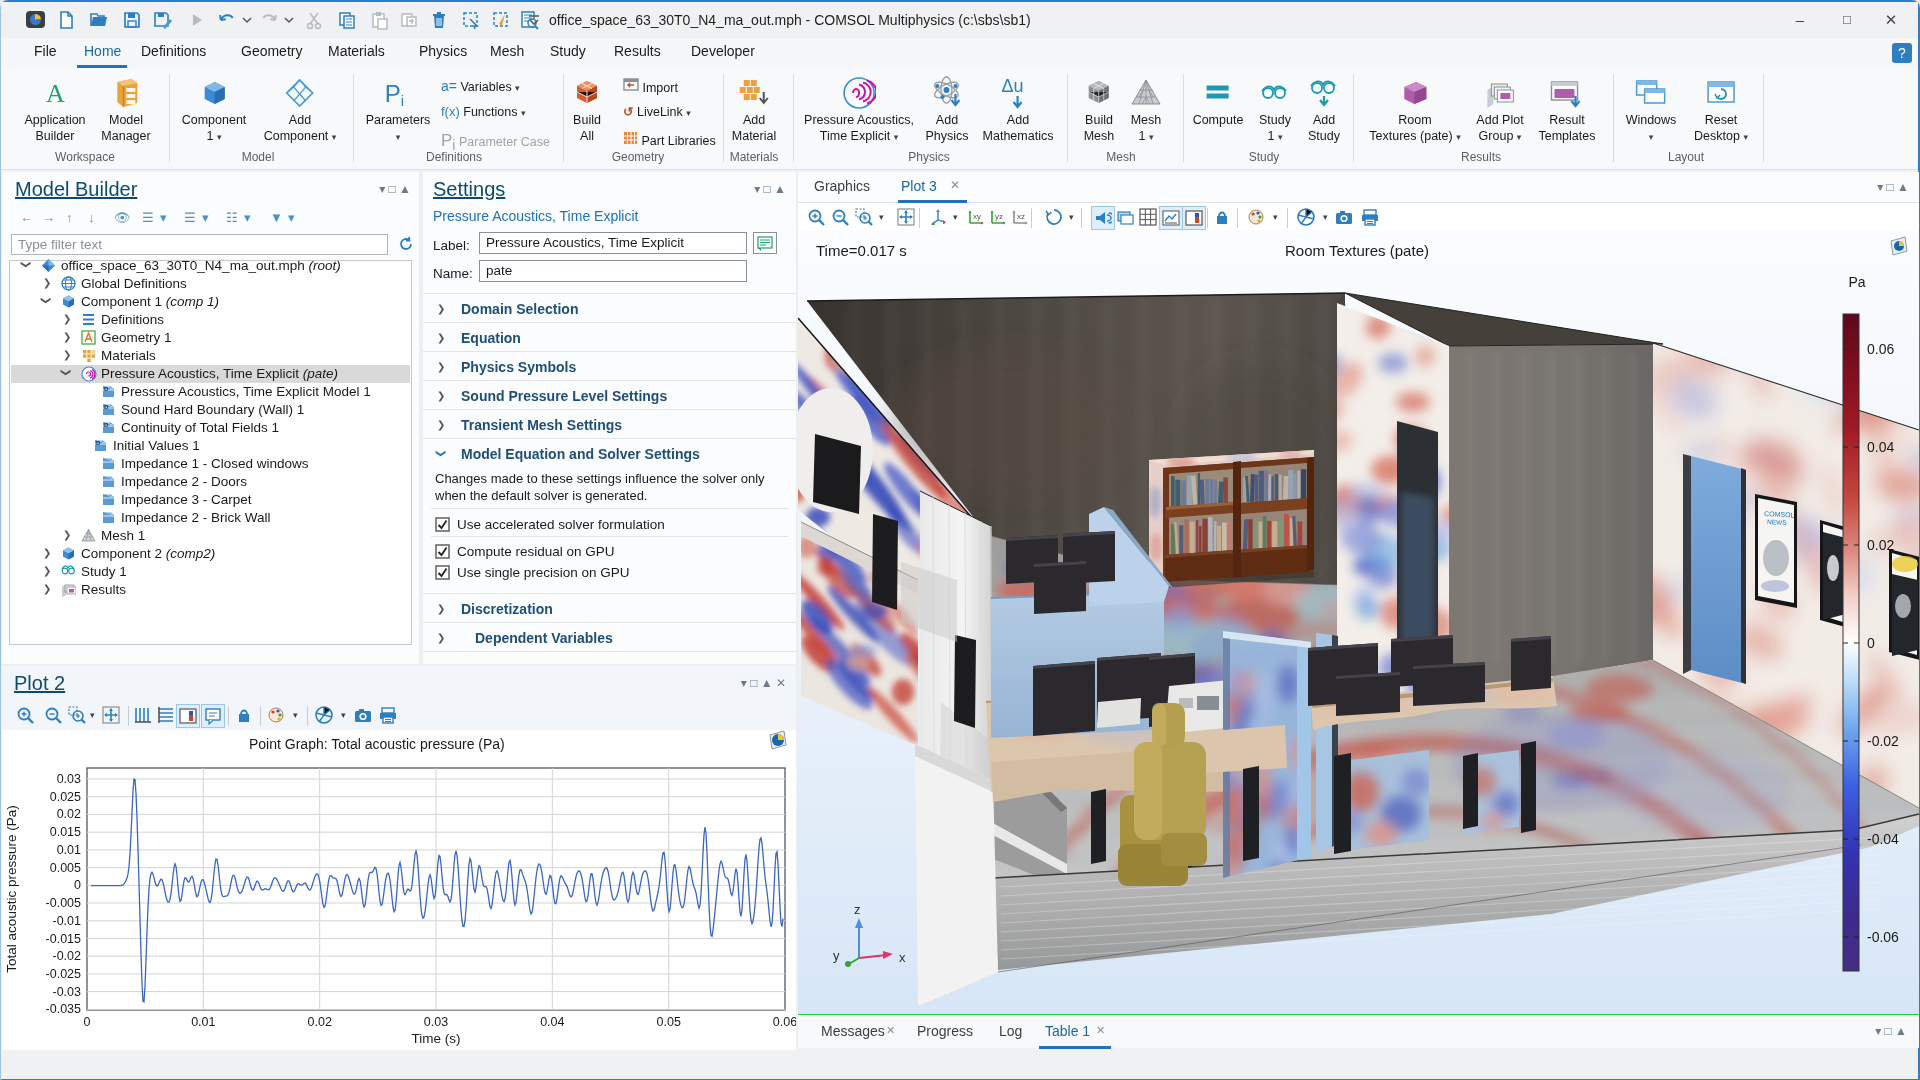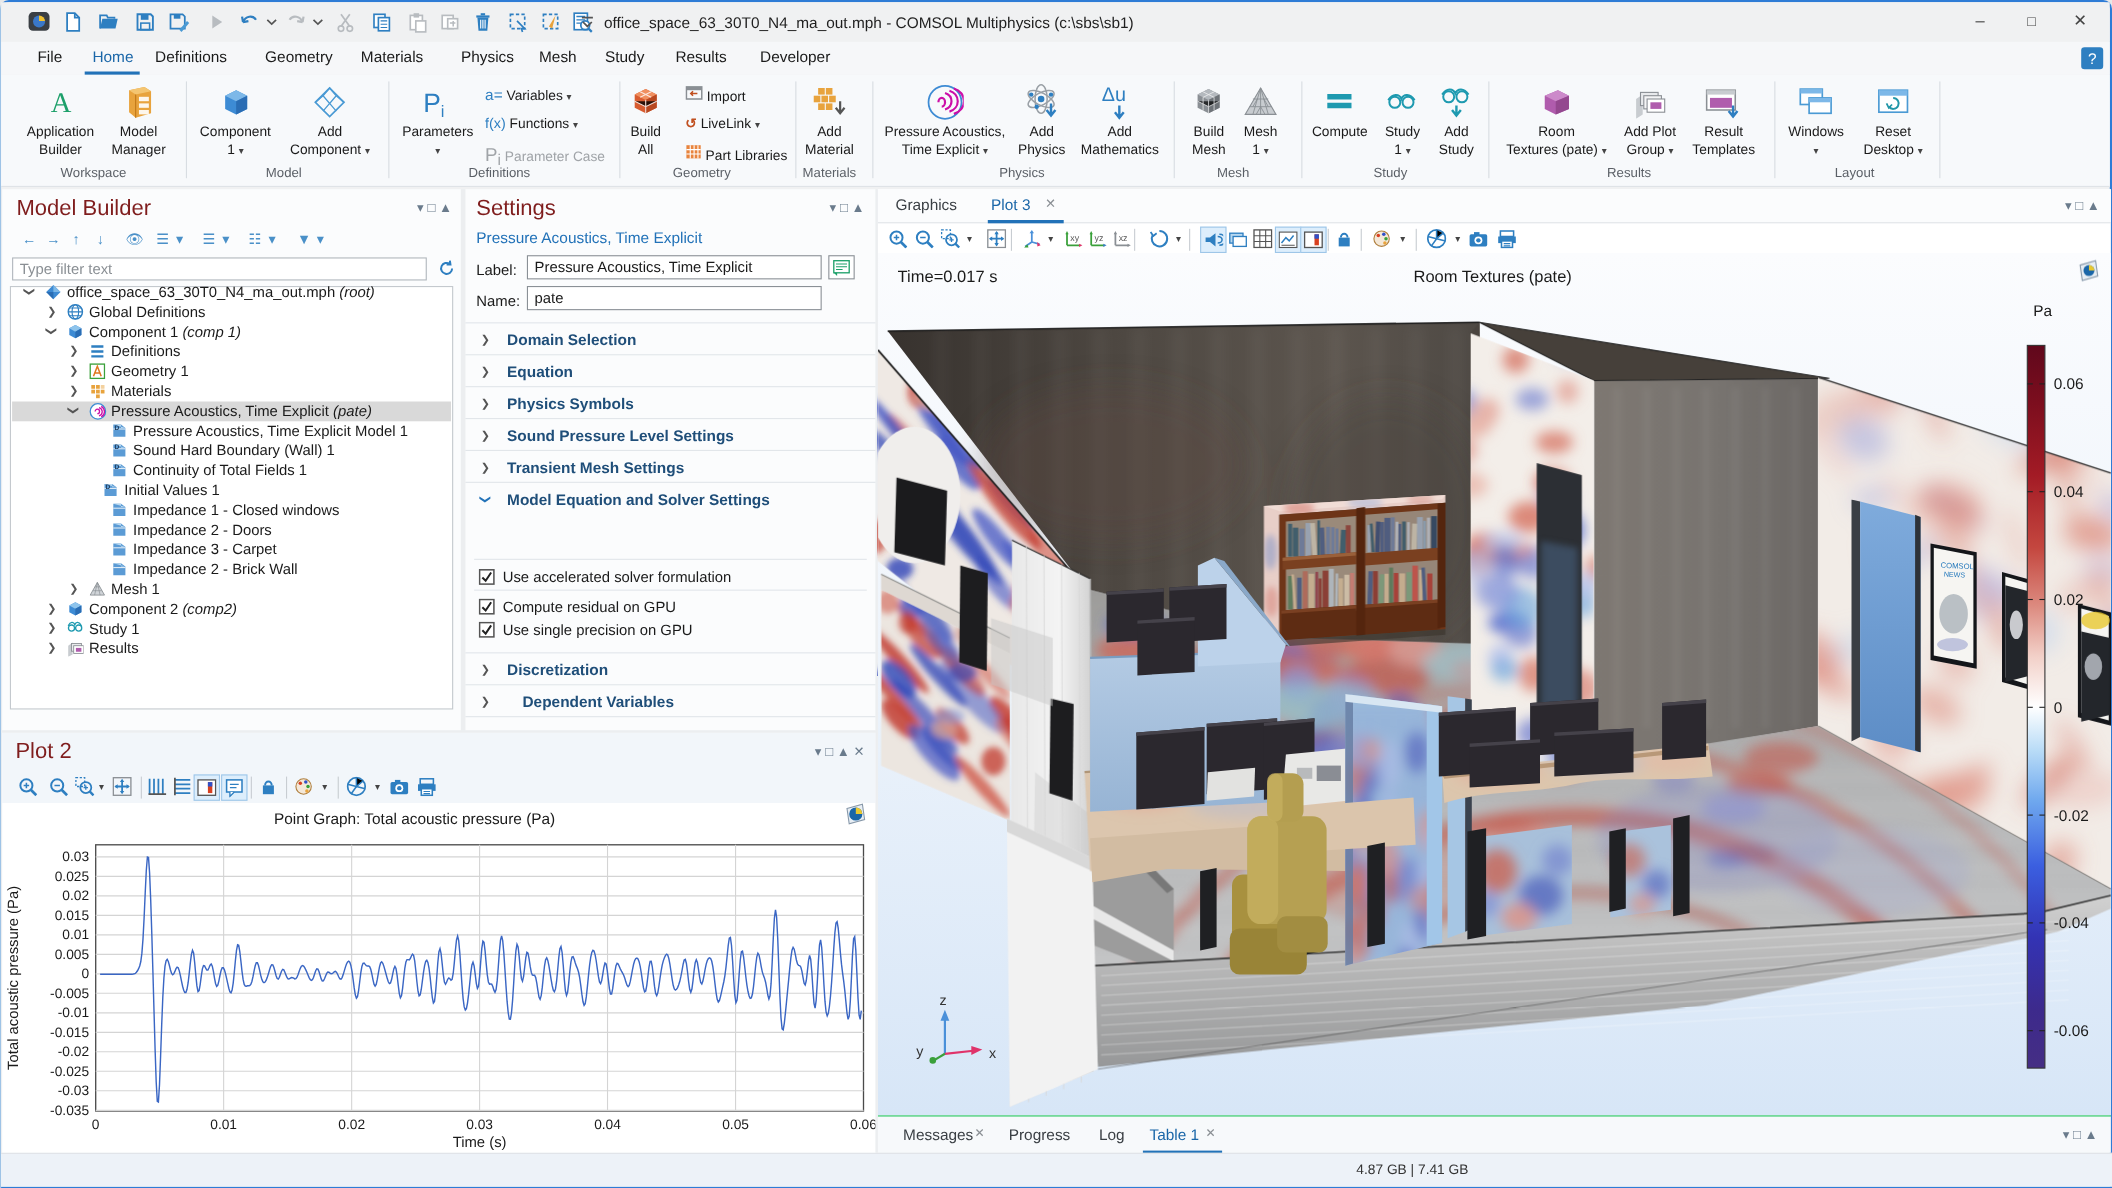--- a/index.html
+++ b/index.html
@@ -7,21 +7,21 @@
 .title-text{position:absolute;left:548px;top:10px;font-size:14px;color:#1f1f1f;}
 .winbtn{position:absolute;top:0;height:36px;width:46px;color:#444;font-size:15px;text-align:center;line-height:36px;}
 .menurow{position:absolute;left:0;top:36px;width:100%;height:30px;background:#f6f7f9;}
 .menurow span{position:absolute;top:5px;font-size:14px;color:#1a1a1a;}
 .ribbon{position:absolute;left:0;top:66px;width:100%;height:102px;background:#f7f9fb;border-bottom:1px solid #dfe3e7;}
 .rsep{position:absolute;top:6px;width:1px;height:88px;background:#d8dde2;}
 .rlabel{position:absolute;top:82px;font-size:12px;color:#5a5f66;text-align:center;transform:translateX(-50%);}
 .rbig{position:absolute;top:8px;text-align:center;font-size:12.5px;color:#1a1a1a;line-height:16px;transform:translateX(-50%);}
 .rbig .ric{height:34px;display:flex;align-items:center;justify-content:center;margin-bottom:2px;}
 .rsmall{position:absolute;font-size:12.5px;color:#1a1a1a;white-space:nowrap;}
-.panel-title{font-size:20px;color:#7f1d1d;}
+.panel-title{font-size:20px;color:#0c4a6e;text-decoration:underline;}
 .mb{position:absolute;left:1px;top:170px;width:417px;height:492px;background:#fbfcfd;}
 .set{position:absolute;left:422px;top:170px;width:373px;height:492px;background:#fbfcfd;}
 .p2{position:absolute;left:1px;top:664px;width:794px;height:384px;background:#fff;}
 .gfx{position:absolute;left:797px;top:170px;width:1121px;height:842px;background:#fff;}
 .btabs{position:absolute;left:797px;top:1012px;width:1121px;height:34px;background:#f7f9fb;border-top:1px solid #22c55e;}
 .statusbar{position:absolute;left:0;top:1046px;width:1920px;height:31px;background:#edf2f8;border-top:1px solid #dfe3e7;font-size:12.5px;color:#333;}
 .sb-bottom{position:absolute;left:0;top:1077px;width:1920px;height:3px;background:#2e7cd6;}
 .gap-v{position:absolute;background:#eceef0;}
 .treerow{position:absolute;height:18px;font-size:13.5px;color:#1a1a1a;white-space:nowrap;}
 .sec{position:absolute;font-size:14px;font-weight:bold;color:#1f4e79;}
@@ -551,20 +551,21 @@
       <div class="hline" style="left:0px;top:266px;width:373px;"></div>
       <span style="position:absolute;left:14px;top:276px;color:#2272b8;font-size:10px;display:inline-block;transform:rotate(90deg);">❯</span>
       <div class="sec" style="left:38px;top:274px;">Model Equation and Solver Settings</div>
       <div class="hline" style="left:0px;top:421px;width:373px;"></div>
       <span style="position:absolute;left:14px;top:431px;color:#555;font-size:10px;display:inline-block;">❯</span>
       <div class="sec" style="left:38px;top:429px;">Discretization</div>
       <div class="hline" style="left:0px;top:450px;width:373px;"></div>
       <span style="position:absolute;left:14px;top:460px;color:#555;font-size:10px;display:inline-block;">❯</span>
       <div class="sec" style="left:52px;top:458px;">Dependent Variables</div>
       <div class="hline" style="left:0px;top:479px;width:373px;"></div>
+      <div style="position:absolute;left:12px;top:298px;width:350px;font-size:13px;color:#1a1a1a;line-height:17px;">Changes made to these settings influence the solver only when the default solver is generated.</div>
       <div class="hline" style="left:8px;top:336px;width:357px;"></div>
       <div class="hline" style="left:8px;top:364px;width:357px;"></div>
       <div style="position:absolute;left:12px;top:345px;"><svg width="15" height="15" viewBox="0 0 15 15">
           <rect x="1" y="1" width="13" height="13" fill="#fff" stroke="#555" stroke-width="1.4"></rect>
           <path d="M3.5,8 L6.5,11 L11.5,3.5" fill="none" stroke="#222" stroke-width="1.8"></path>
         </svg></div>
       <div style="position:absolute;left:34px;top:345px;font-size:13.5px;color:#1a1a1a;">Use accelerated solver formulation</div>
       <div style="position:absolute;left:12px;top:372px;"><svg width="15" height="15" viewBox="0 0 15 15">
           <rect x="1" y="1" width="13" height="13" fill="#fff" stroke="#555" stroke-width="1.4"></rect>
           <path d="M3.5,8 L6.5,11 L11.5,3.5" fill="none" stroke="#222" stroke-width="1.8"></path>
@@ -1572,19 +1573,16 @@
     <div class="btabs">
       <span style="position:absolute;left:23px;top:8px;font-size:14px;color:#3a3f44;">Messages</span>
       <span style="position:absolute;left:88px;top:9px;font-size:11px;color:#8a8f94;">✕</span>
       <span style="position:absolute;left:119px;top:8px;font-size:14px;color:#3a3f44;">Progress</span>
       <span style="position:absolute;left:201px;top:8px;font-size:14px;color:#3a3f44;">Log</span>
       <span style="position:absolute;left:247px;top:8px;font-size:14px;color:#1a66a8;">Table 1</span>
       <span style="position:absolute;left:298px;top:9px;font-size:11px;color:#8a8f94;">✕</span>
       <div style="position:absolute;left:241px;top:31px;width:72px;height:3px;background:#2272b8;"></div>
       <div style="position:absolute;right:12px;top:9px;color:#6a7b8c;font-size:12px;">▾ □ ▲</div>
     </div>
-    <div class="statusbar">
-      <div style="position:absolute;left:1283px;top:7px;transform:translateX(-50%);">4.87 GB | 7.41 GB</div>
-    </div>
     <div class="sb-bottom"></div>
     <div class="gap-v" style="left:418px;top:170px;width:4px;height:492px;"></div>
     <div class="gap-v" style="left:0px;top:662px;width:795px;height:2px;"></div>
     <div class="gap-v" style="left:795px;top:170px;width:2px;height:876px;"></div>
   </div>
 </body></html>

